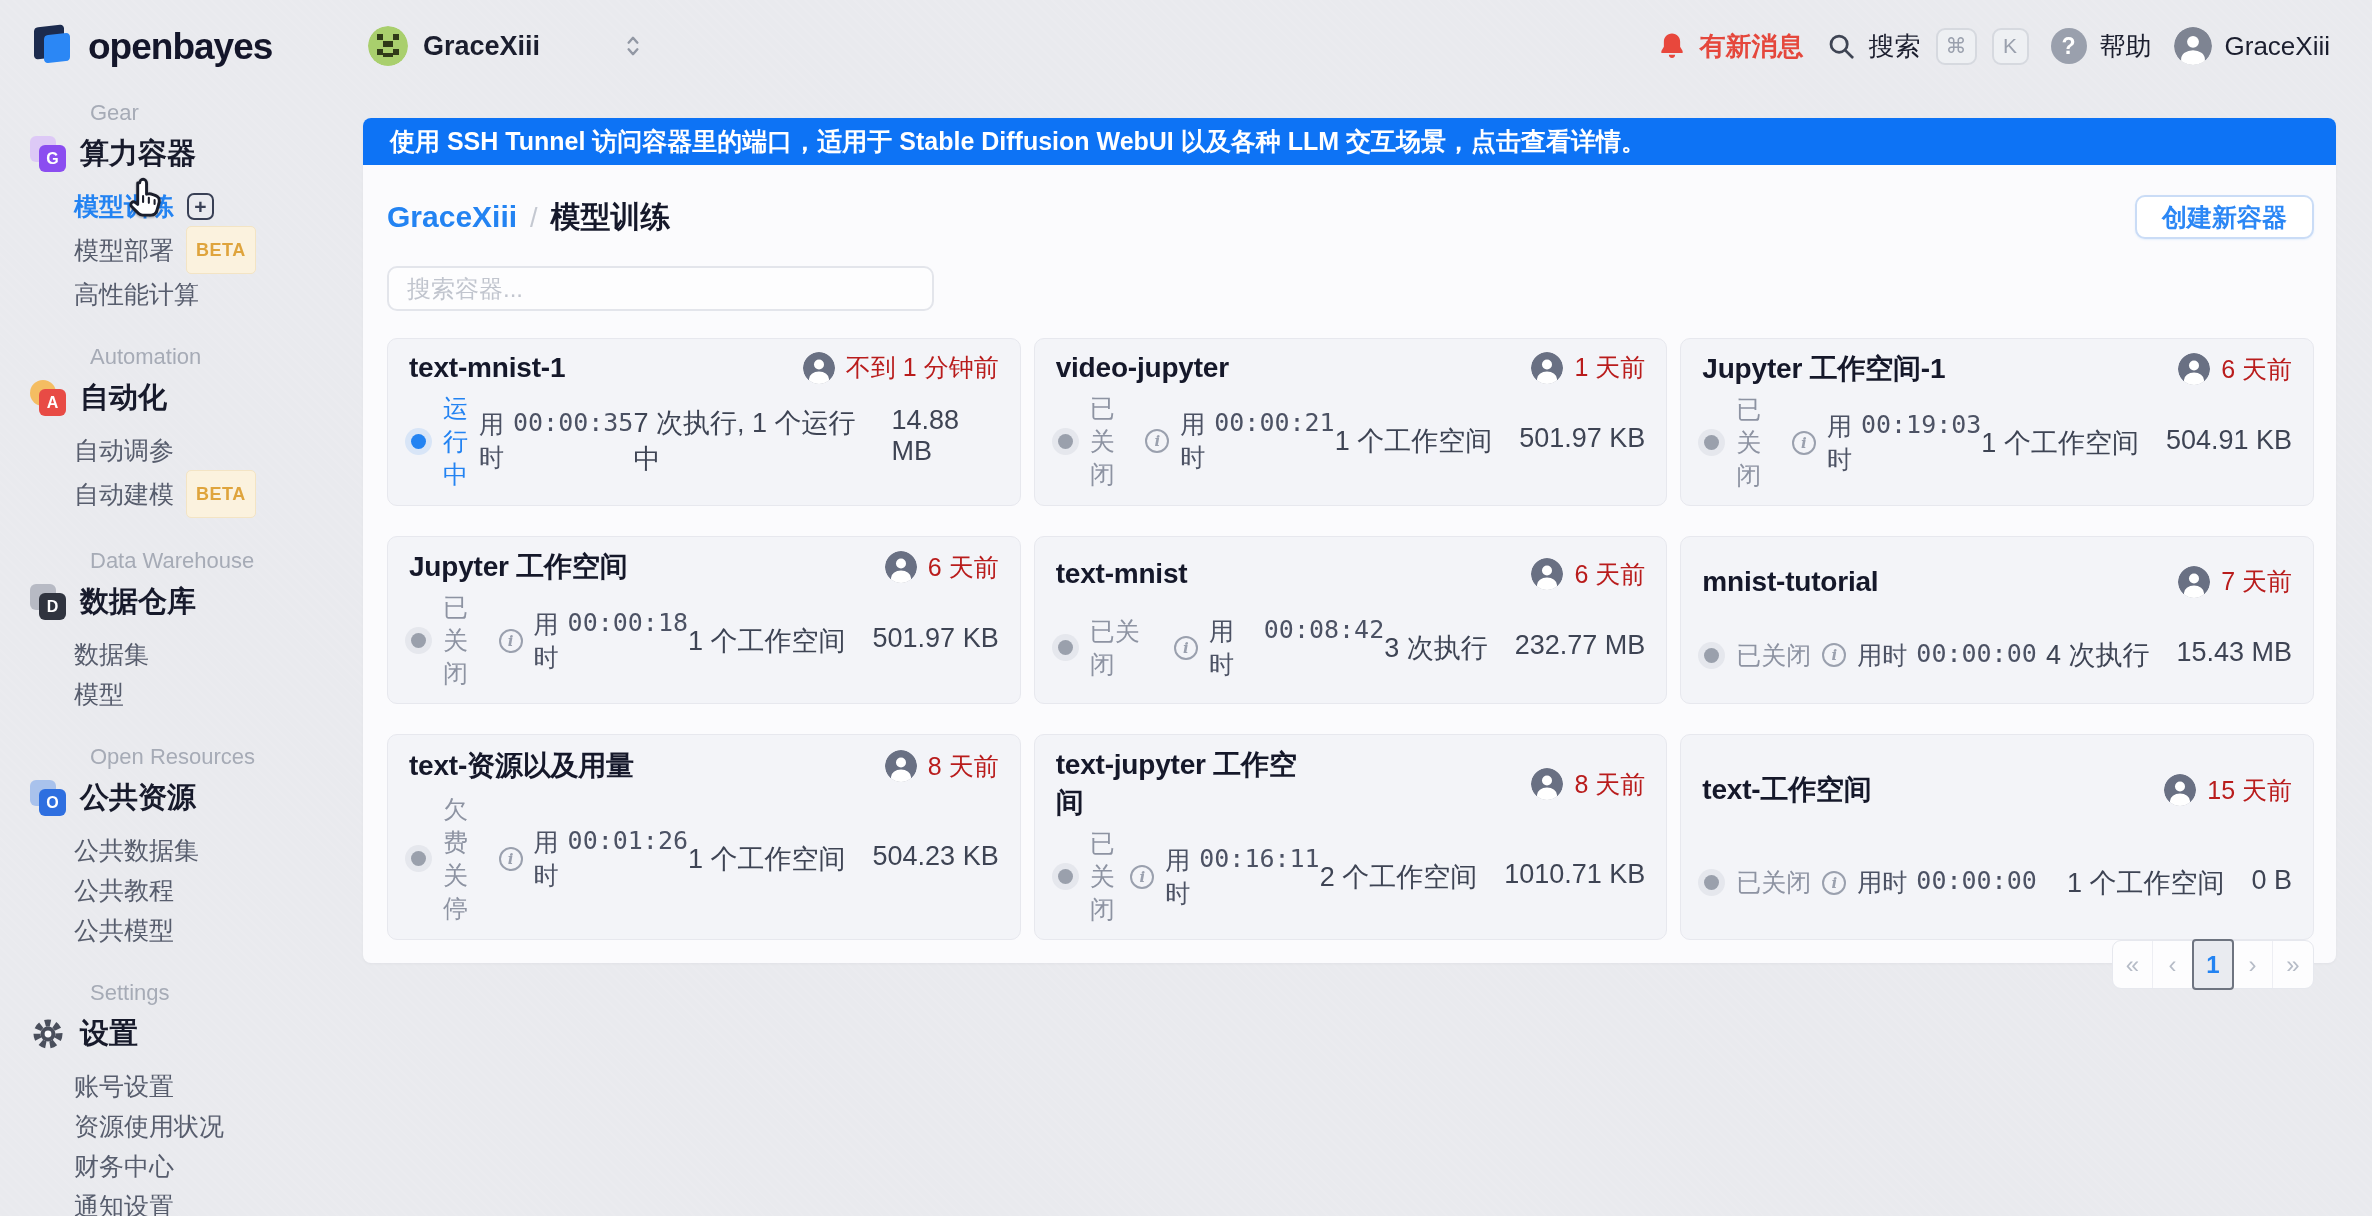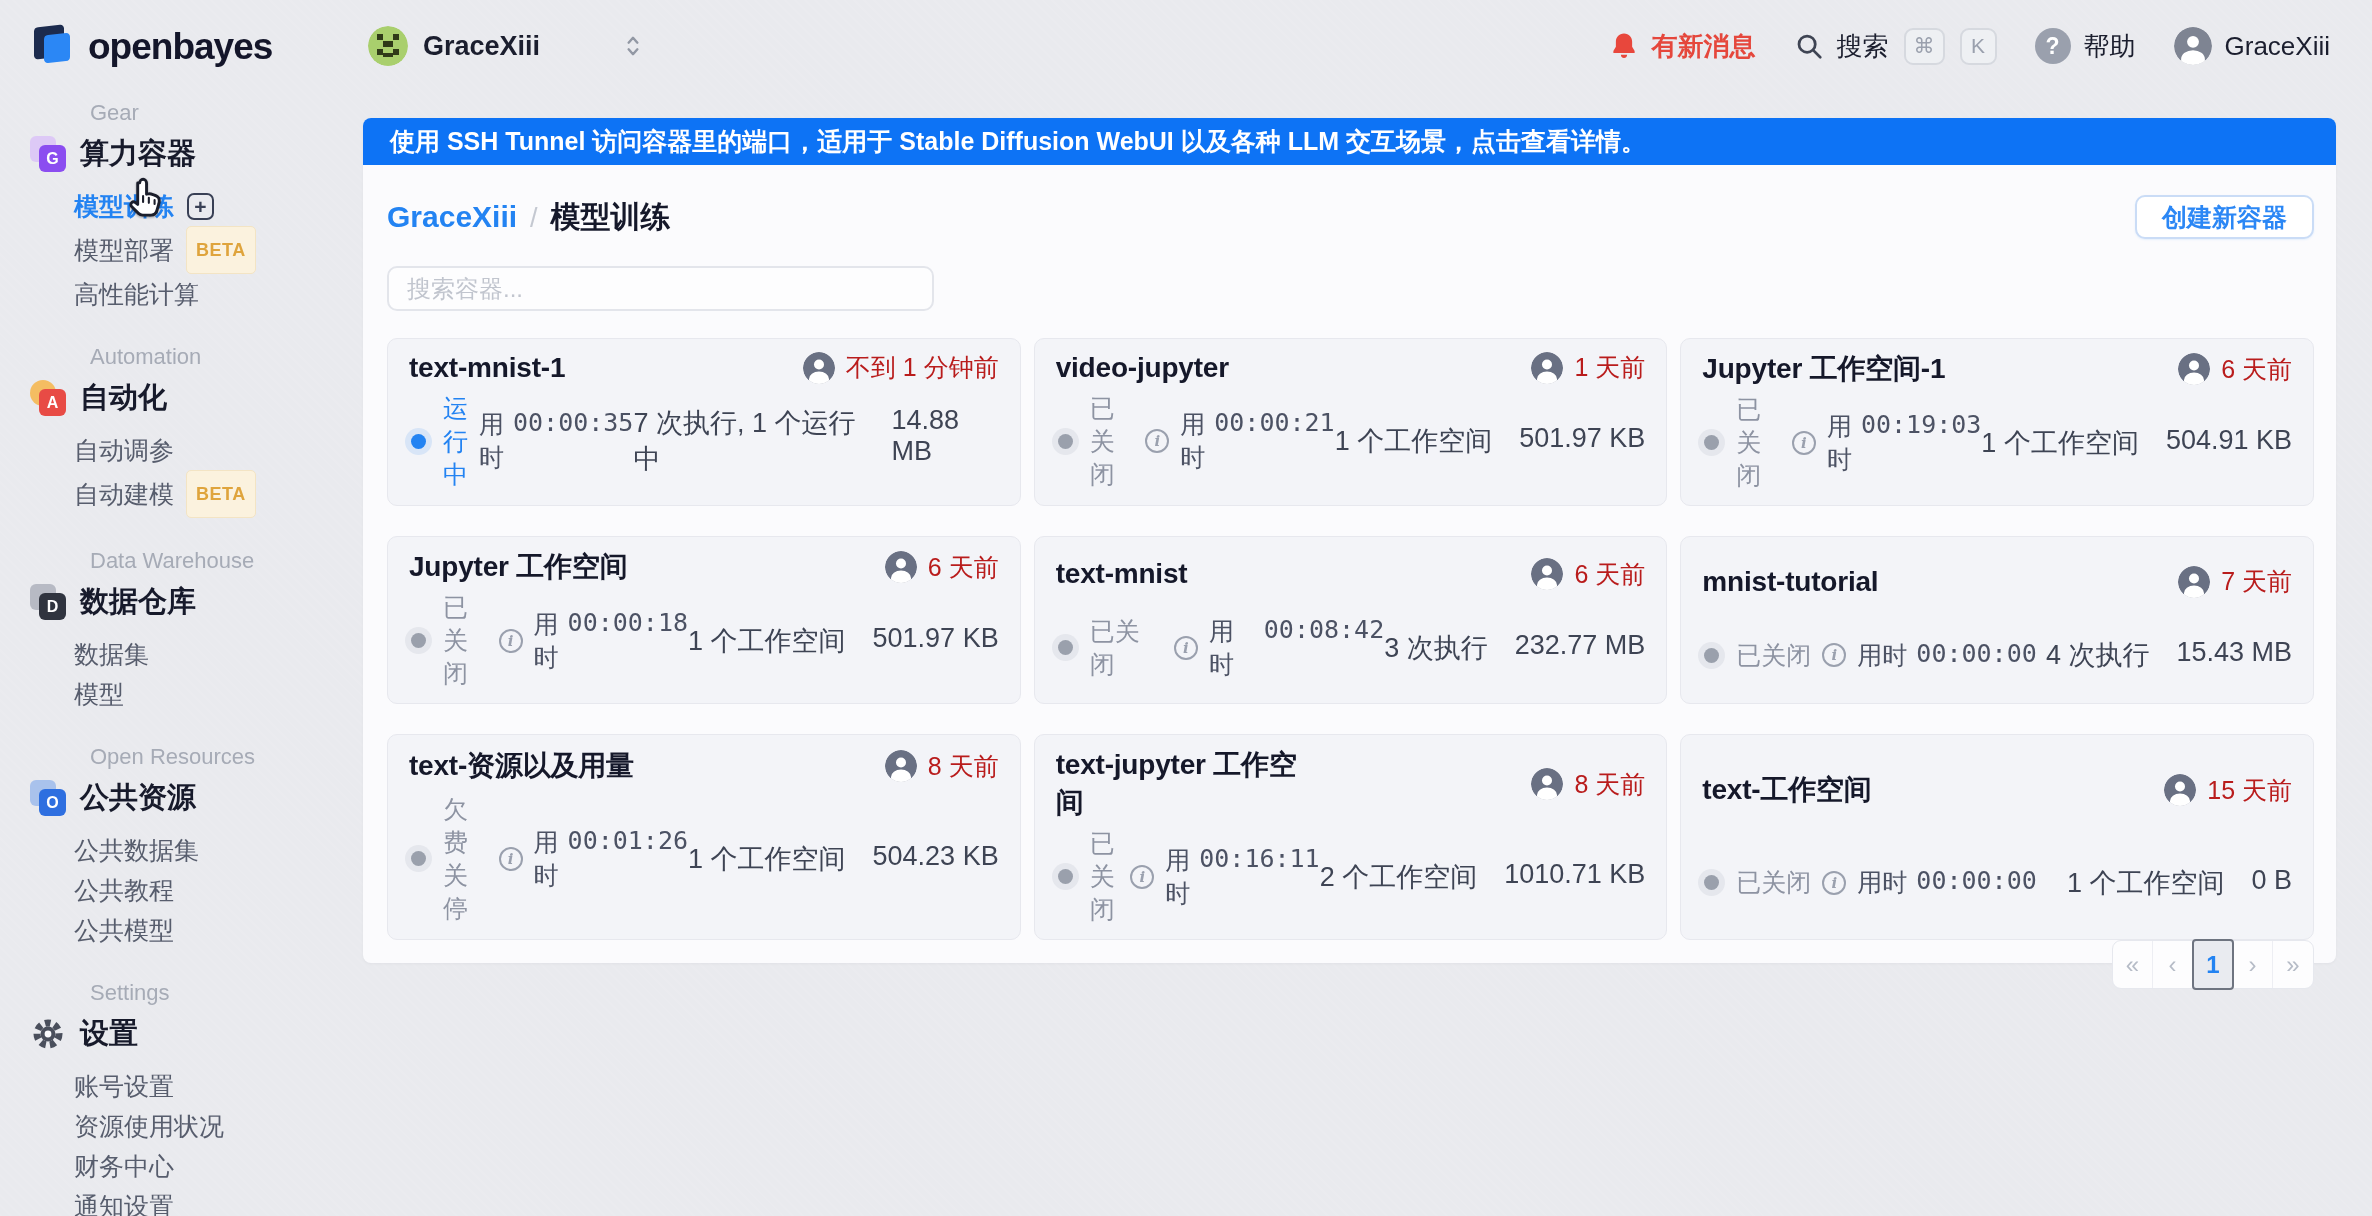--- a/index.html
+++ b/index.html
@@ -19,21 +19,21 @@
   .logo-mark { position:relative; width:44px; height:44px; flex:none; }
   .logo-mark::before { content:""; position:absolute; left:2px; top:2px; width:30px; height:32px; background:#1c2b4e; border-radius:4px; transform:skewY(-6deg); }
   .logo-mark::after { content:""; position:absolute; left:12px; top:10px; width:26px; height:28px; background:#2b87f5; border-radius:4px; transform:skewY(-6deg); }
   .logo-text { font-size:37px; font-weight:800; letter-spacing:-1px; color:#14162a; }
 
   .workspace { position:absolute; left:368px; top:22px; width:272px; height:48px; display:flex; align-items:center; gap:15px; cursor:pointer; }
   .ws-avatar { width:40px; height:40px; flex:none; border-radius:50%; overflow:hidden; }
   .ws-name { font-size:27px; font-weight:600; color:#1b1e2e; }
   .ws-caret { margin-left:auto; display:flex; }
 
-  .header-right { position:absolute; right:42px; top:22px; height:48px; display:flex; gap:38px; }
+  .header-right { position:absolute; right:42px; top:22px; height:48px; display:flex; gap:22px; }
   .h-item { display:flex; align-items:center; gap:13px; font-size:26px; color:#1b1e2e; cursor:pointer; }
   .h-item.notice { color:#e5473c; font-weight:600; }
   .keycap { min-width:37px; height:37px; padding:0 8px; border:2px solid #d6d9df; background:#eef0f3; border-radius:9px; color:#9aa0ad; font-size:21px; display:inline-flex; align-items:center; justify-content:center; margin-left:2px; }
   .help-badge { width:36px; height:36px; border-radius:50%; background:#9aa0ad; color:#fff; font-size:23px; font-weight:700; display:inline-flex; align-items:center; justify-content:center; }
   .avatar-sm { width:38px; height:38px; border-radius:50%; overflow:hidden; flex:none; display:inline-flex; }
 
   
   .sidebar { position:absolute; left:0; top:94px; width:363px; padding:6px 0 0 30px; }
   .side-section { margin-bottom:30px; }
   .side-label { margin-left:60px; font-size:22px; color:#a6abb6; margin-bottom:8px; }

